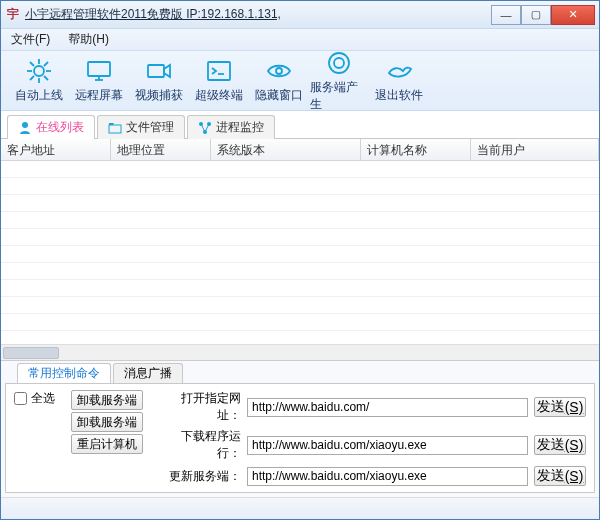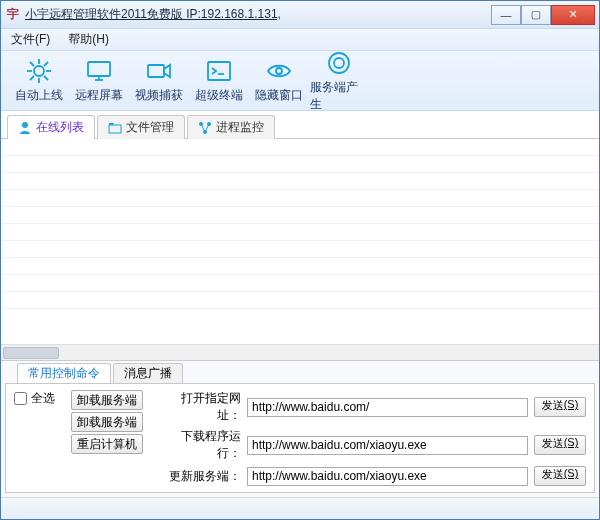--- a/index.html
+++ b/index.html
@@ -12,42 +12,42 @@
 .win-btn { width: 30px; height: 20px; border: 1px solid #8aa4c5; background: linear-gradient(#f5f9fe,#e0ebf8); display:flex;align-items:center;justify-content:center; font-size:11px; color:#333;}
 .win-btn.close { background: linear-gradient(#ef6b58,#d44532); color:#fff; border-color:#b33; width:44px;}
 .menubar { height: 22px; background: linear-gradient(#f0f6fc,#e5eefb); display:flex; align-items:center; padding:0 6px; gap:10px; border-bottom:1px solid #d0ddee; font-size:12px; color:#222;}
 .menu-item { padding:2px 4px; cursor:default; }
 .toolbar { height: 60px; background: linear-gradient(#eef5fd,#e2edfb); display:flex; align-items:center; padding:4px 8px; border-bottom:1px solid #cbd9ec; }
 .tool-btn { width:60px; height:52px; display:flex; flex-direction:column; align-items:center; justify-content:center; gap:2px; font-size:12px; color:#1d3a66; border:1px solid transparent; border-radius:3px; }
 .tool-icon { width:28px; height:28px; display:flex; align-items:center; justify-content:center; }
 .tool-icon svg { fill:none; stroke:#17a3d9; stroke-width:1.8; }
 .tabs { height:28px; display:flex; align-items:flex-end; padding:0 6px; gap:2px; background:#fff; border-bottom:1px solid #c8c8c8; }
 .tab { height:24px; display:flex; align-items:center; gap:4px; padding:0 10px; font-size:12px; color:#333; border:1px solid #c8c8c8; border-bottom:none; border-radius:3px 3px 0 0; background:#f3f3f3; position:relative; top:1px;}
-.tab.active { background:#fff; color:#6d28d9; }
+.tab.active { background:#fff; color:#ec4899; }
 .tab .dot-icon { width:14px;height:14px; }
 .table-head { height:22px; display:flex; background:linear-gradient(#fdfdfd,#eef1f5); border-bottom:1px solid #d4d4d4; font-size:12px; color:#333;}
 .th { border-right:1px solid #d4d4d4; padding:3px 6px; }
 .table-body { flex:1; background:#fff; overflow:auto; }
 .table-body .row { height:17px; border-bottom:1px solid #f0f0f0; }
 .hscroll { height:16px; background:#f0f0f0; border-top:1px solid #ddd; position:relative;}
 .hscroll .thumb { position:absolute; left:2px; top:2px; height:12px; width:56px; background:#cfd6df; border:1px solid #b8c1cc; border-radius:2px;}
 .bottom-pane { border-top:1px solid #ccc; background:#f7f9fc; display:flex; flex-direction:column; }
 .btabs { height:22px; display:flex; align-items:flex-end; padding:2px 16px 0; gap:2px; font-size:12px;}
 .btab { height:20px; padding:0 10px; display:flex; align-items:center; border:1px solid #c8c8c8; border-bottom:none; border-radius:3px 3px 0 0; background:#f1f1f1;}
 .btab.active { background:#fff; color:#1878d6;}
 .bcontent { border:1px solid #c8c8c8; background:#fff; margin:0 4px 4px; padding:6px 8px; font-size:12px; display:flex; gap:16px;}
 .col-left { display:flex; flex-direction:column; gap:4px; }
 .col-left .row1 { display:flex; align-items:center; gap:4px;}
 .col-btns { display:flex; flex-direction:column; gap:2px;}
 .small-btn { width:72px; height:20px; font-size:12px; background:linear-gradient(#fdfdfd,#e9e9e9); border:1px solid #aaa; border-radius:2px; display:flex;align-items:center;justify-content:center;}
 .rows-right { display:flex; flex-direction:column; gap:4px; flex:1;}
 .form-row { display:flex; align-items:center; gap:6px;}
 .lbl { width:82px; text-align:right; }
 .inp { flex:1; height:19px; border:1px solid #aaa; padding:1px 4px; font-size:12px; background:#fff;}
-.send-btn { width:52px; height:20px; font-size:11px; background:linear-gradient(#fdfdfd,#e9e9e9); border:1px solid #aaa; border-radius:2px; display:flex;align-items:flex-start;justify-content:center;}
+.send-btn { width:52px; height:20px; font-size:14px; background:linear-gradient(#fdfdfd,#e9e9e9); border:1px solid #aaa; border-radius:2px; display:flex;align-items:center;justify-content:center;}
 .status { height:22px; border-top:1px solid #ddd; background:linear-gradient(#f3f7fc,#e7eef8);}
 .chk { width:13px;height:13px;}
 </style>
 </head>
 <body>
 
 <div class="window">
 
   <div class="titlebar">
     <span class="app-icon">宇</span>
@@ -121,20 +121,28 @@
     </div>
     <div class="tool-btn">
       <span class="tool-icon">
           <svg viewBox="0 0 28 28">
             <circle cx="14" cy="14" r="5"></circle>
             <circle cx="14" cy="14" r="10"></circle>
           </svg>
         </span>
       <span>服务端产生</span>
     </div>
+    <div class="tool-btn">
+      <span class="tool-icon">
+          <svg viewBox="0 0 28 28">
+            <path d="M4 16 C8 10 14 10 18 14 C20 10 24 10 26 12 C22 20 10 22 4 16 Z"></path>
+          </svg>
+        </span>
+      <span>退出软件</span>
+    </div>
   </div>
 
   <div class="tabs">
     <div class="tab active">
       <svg class="dot-icon" viewBox="0 0 14 14">
           <circle cx="7" cy="4" r="3" fill="#1fa4dc"></circle>
           <path d="M2 13 C2 9 12 9 12 13" fill="#1fa4dc"></path>
         </svg>
       <span>在线列表</span>
     </div>
@@ -150,20 +158,27 @@
           <circle cx="3" cy="3" r="2" fill="#17a3d9"></circle>
           <circle cx="11" cy="3" r="2" fill="#17a3d9"></circle>
           <circle cx="7" cy="11" r="2" fill="#17a3d9"></circle>
           <line x1="3" y1="3" x2="7" y2="11" stroke="#17a3d9"></line>
           <line x1="11" y1="3" x2="7" y2="11" stroke="#17a3d9"></line>
         </svg>
       <span>进程监控</span>
     </div>
   </div>
 
+  <div class="table-head">
+    <div class="th" style="width:110px">客户地址</div>
+    <div class="th" style="width:100px">地理位置</div>
+    <div class="th" style="width:150px">系统版本</div>
+    <div class="th" style="width:110px">计算机名称</div>
+    <div class="th" style="flex:1">当前用户</div>
+  </div>
 
   <div class="table-body">
     <div class="row"></div>
     <div class="row"></div>
     <div class="row"></div>
     <div class="row"></div>
     <div class="row"></div>
     <div class="row"></div>
     <div class="row"></div>
     <div class="row"></div>

